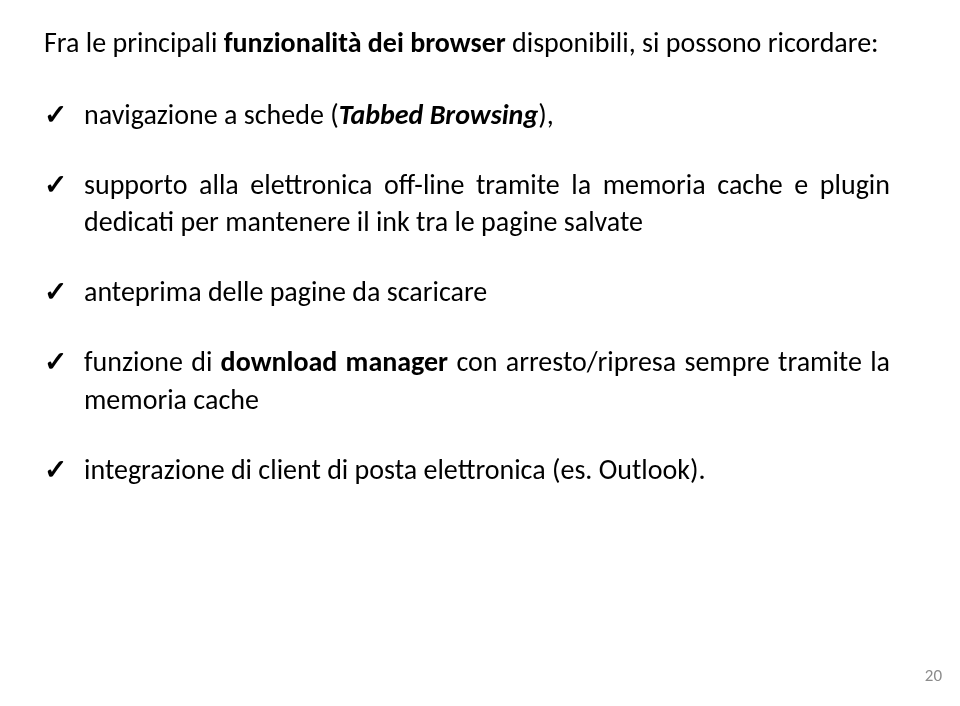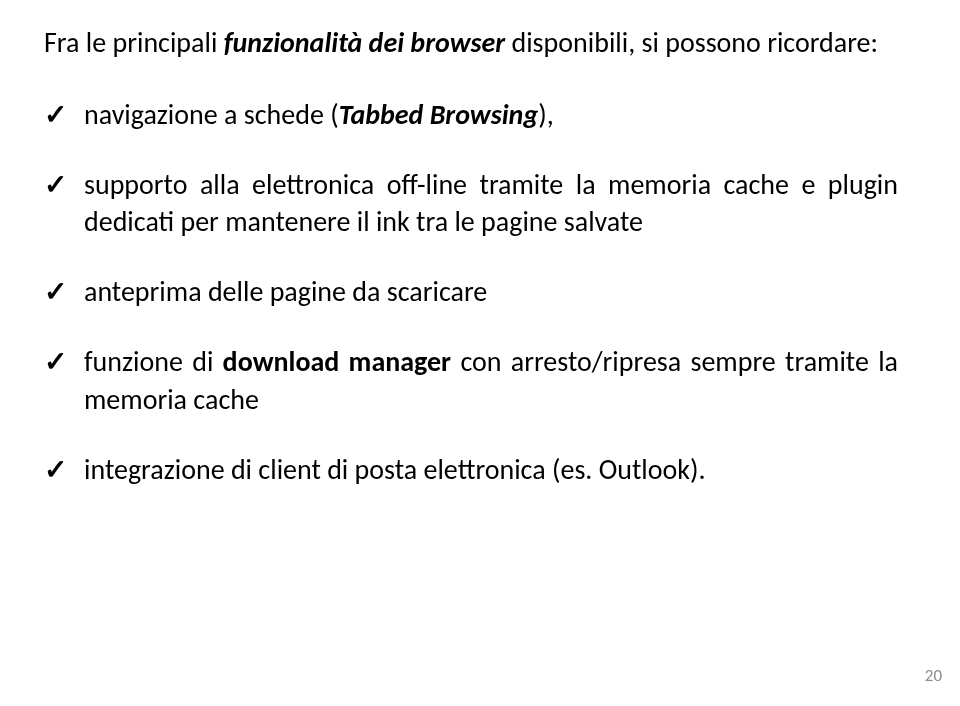--- a/index.html
+++ b/index.html
@@ -17,32 +17,32 @@
     width: 960px;
     height: 706px;
     padding: 24px 58px 0 44px;
   }
   .intro {
     font-size: 28px;
     line-height: 1.35;
     text-align: justify;
     margin: 0 0 34px 0;
   }
-  .intro .bold { font-weight: 700; font-style: italic; }
+  .intro .bold { font-weight: 700; }
   ul.bullets {
     list-style: none;
     margin: 0;
     padding: 0 0 0 40px;
   }
   ul.bullets li {
     position: relative;
     font-size: 28px;
     line-height: 1.35;
     text-align: justify;
-    margin: 0 4px 32px 0;
+    margin: 0 12px 32px 0;
     padding-left: 0;
   }
   ul.bullets li::before {
     content: "✓";
     position: absolute;
     left: -40px;
     top: 0;
     font-size: 28px;
     color: #000;
     font-weight: 700;

